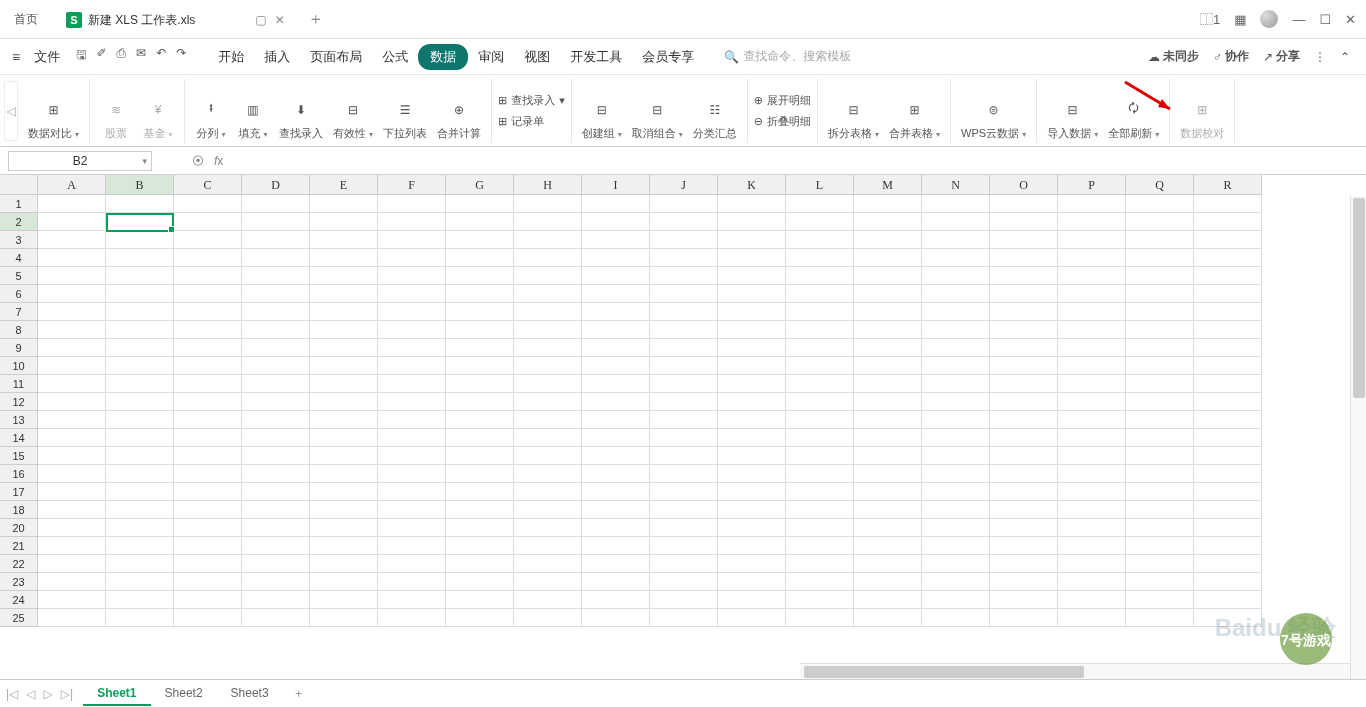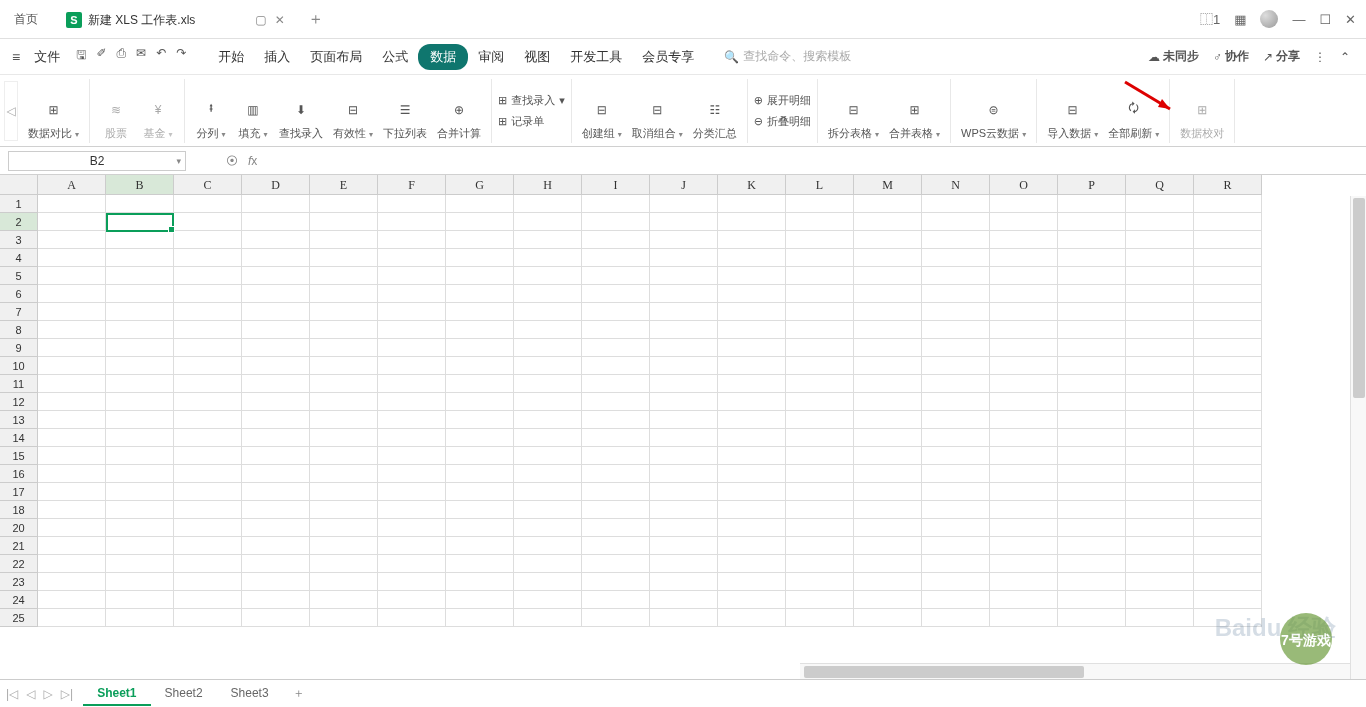--- a/index.html
+++ b/index.html
@@ -34,21 +34,21 @@
 .rbtn { display:flex; flex-direction:column; align-items:center; justify-content:flex-end; gap:4px; padding:2px 4px; cursor:pointer; min-width:40px; }
 .rbtn .ricon { width:24px; height:24px; display:flex; align-items:center; justify-content:center; color:#555; border:1px solid transparent; }
 .rbtn .rlbl { font-size:11px; color:#555; white-space:nowrap; display:flex; align-items:center; gap:2px; }
 .rbtn.disabled { opacity:.5; }
 .rbtn .dd::after { content:"▾"; font-size:8px; color:#888; margin-left:1px; }
 .rsmall { display:flex; flex-direction:column; gap:6px; padding:4px 6px; justify-content:center; border-right:1px solid #e8e8e8; height:64px; }
 .rsmall .sbtn { display:flex; align-items:center; gap:4px; font-size:11px; color:#555; cursor:pointer; }
 .arrow-annot { position:absolute; left:1120px; top:2px; pointer-events:none; }
 .arrow-annot svg { width:60px; height:40px; }
 .formulabar { height:28px; display:flex; align-items:center; border-bottom:1px solid #d0d0d0; }
-.namebox { width:178px; height:20px; border:1px solid #ccc; margin-left:8px; display:flex; align-items:center; justify-content:center; font-size:12px; padding:0 4px; position:relative; }
+.namebox { width:144px; height:20px; border:1px solid #ccc; margin-left:8px; display:flex; align-items:center; justify-content:center; font-size:12px; padding:0 4px; position:relative; }
 .namebox .ddarr { position:absolute; right:4px; font-size:9px; color:#888; }
 .fbar-btns { display:flex; gap:10px; margin-left:40px; color:#888; }
 .fbar-btns span { cursor:pointer; }
 .fxinput { flex:1; height:20px; border:none; margin-left:6px; font-size:12px; outline:none; }
 .gridwrap { height:500px; overflow:hidden; position:relative; display:flex; flex-direction:column; }
 .colheads { display:flex; height:20px; }
 .corner { width:38px; height:20px; background:#f0f0f0; border-right:1px solid #ccc; border-bottom:1px solid #ccc; }
 .colhead { width:68px; height:20px; background:#f0f0f0; border-right:1px solid #ccc; border-bottom:1px solid #ccc; text-align:center; font-size:12px; line-height:20px; color:#333; font-family:"Times New Roman",serif; }
 .colhead.active { background:#d8e8d8; }
 .gridrows { flex:1; overflow:hidden; }

